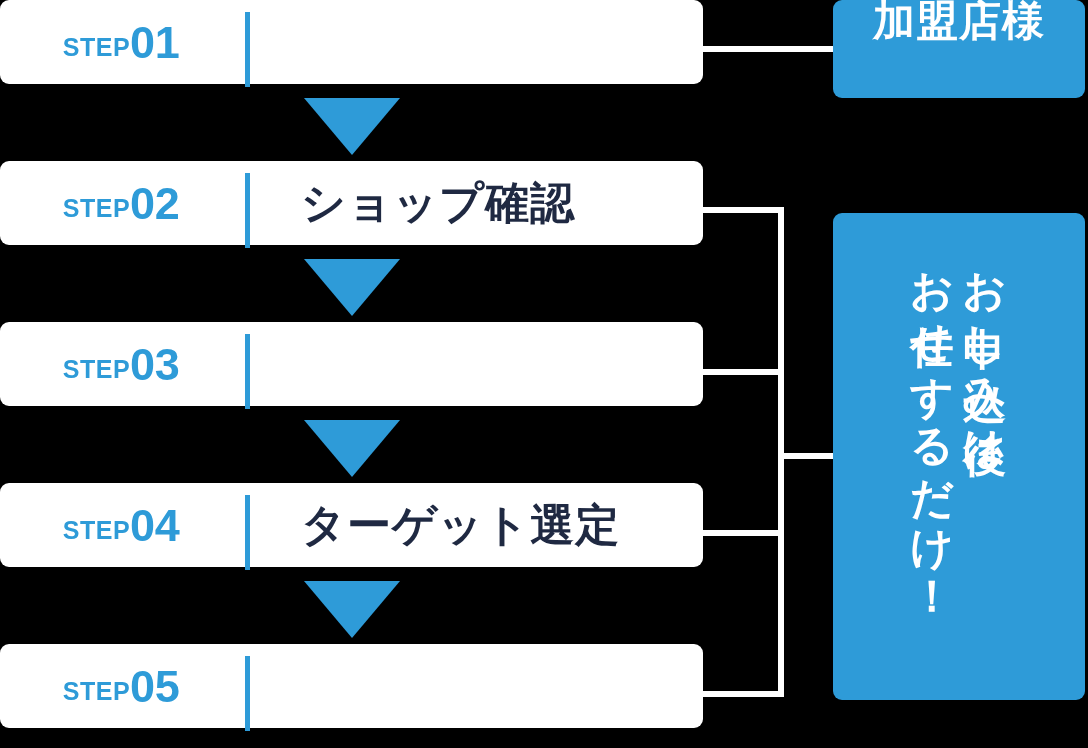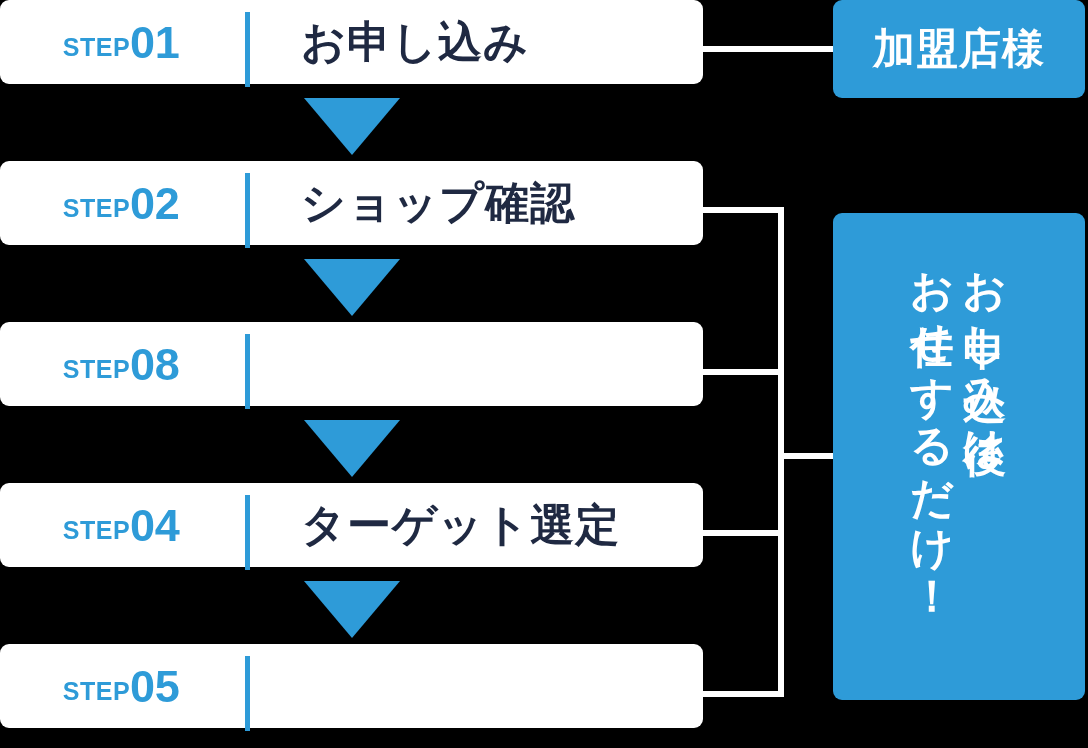--- a/index.html
+++ b/index.html
@@ -95,21 +95,21 @@
     background: #2e9bd8;
     border-radius: 9px;
     box-sizing: border-box;
   }
   #partner-box {
     left: 833px;
     top: 0px;
     width: 252px;
     height: 98px;
     display: flex;
-    align-items: center;
+    align-items: flex-start;
     justify-content: center;
   }
   #partner-box .bb-text {
     color: #ffffff;
     font-size: 42px;
     font-weight: bold;
     letter-spacing: 1px;
     line-height: 1;
     white-space: nowrap;
   }
@@ -139,40 +139,39 @@
 <body>
 
 <div id="stage">
 
   <div class="step-card" style="top:0px;">
     <div class="step-label-wrap">
       <span class="step-word">STEP</span>
       <span class="step-num">01</span>
     </div>
     <div class="step-divider"></div>
-    <div class="step-title">お申し込み</div>
   </div>
 
   <div class="arrow-down" style="left:304px; top:98px;"></div>
 
   <div class="step-card" style="top:161px;">
     <div class="step-label-wrap">
       <span class="step-word">STEP</span>
       <span class="step-num">02</span>
     </div>
     <div class="step-divider"></div>
     <div class="step-title">ショップ確認</div>
   </div>
 
   <div class="arrow-down" style="left:304px; top:259px;"></div>
 
   <div class="step-card" style="top:322px;">
     <div class="step-label-wrap">
       <span class="step-word">STEP</span>
-      <span class="step-num">08</span>
+      <span class="step-num">03</span>
     </div>
     <div class="step-divider"></div>
   </div>
 
   <div class="arrow-down" style="left:304px; top:420px;"></div>
 
   <div class="step-card" style="top:483px;">
     <div class="step-label-wrap">
       <span class="step-word">STEP</span>
       <span class="step-num">04</span>

